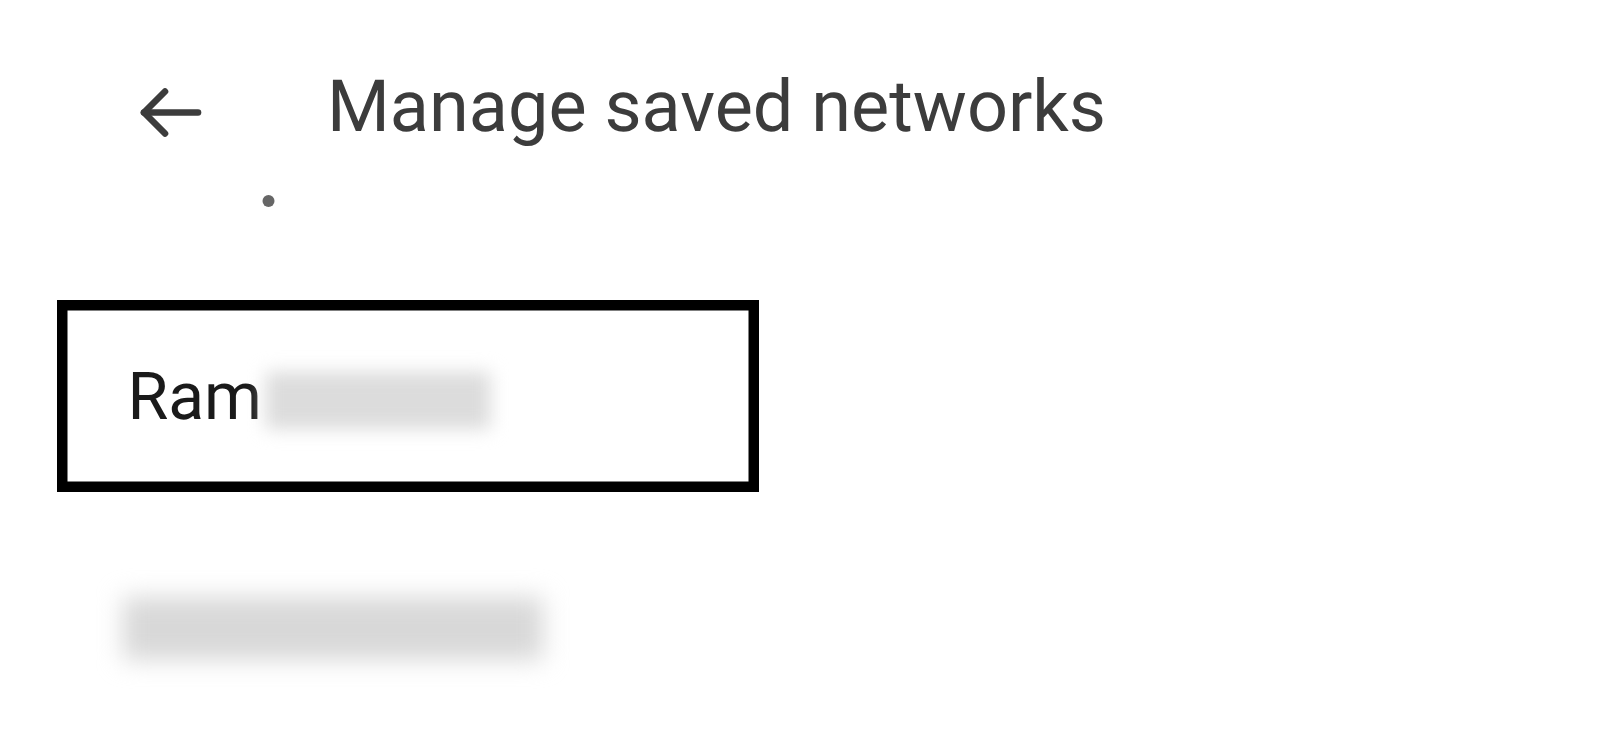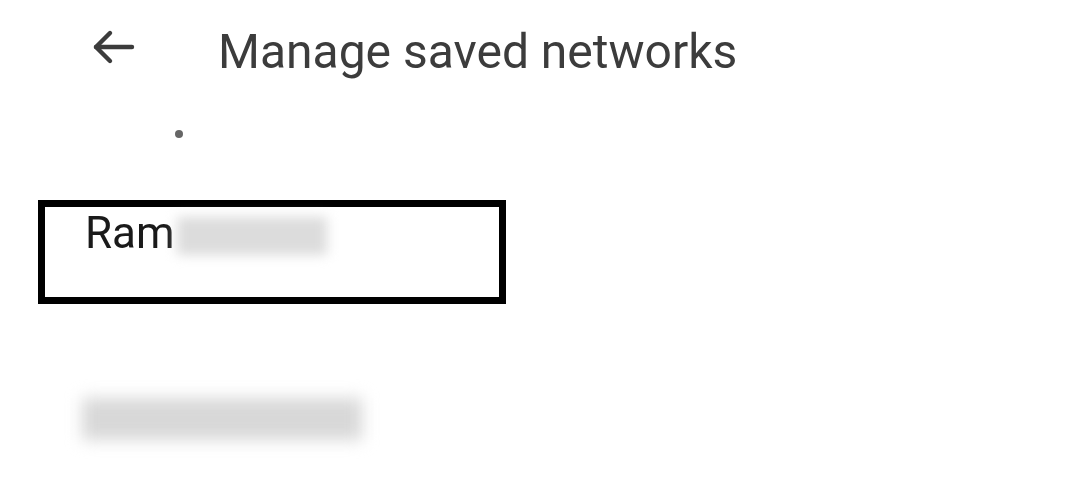--- a/index.html
+++ b/index.html
@@ -9,22 +9,22 @@
     }
     body {
       font-family: -apple-system, BlinkMacSystemFont, 'Segoe UI', Roboto, Arial, sans-serif;
       background: #ffffff;
       width: 1080px;
       height: 502px;
       position: relative;
     }
     .header {
       display: flex;
-      align-items: flex-start;
-      padding: 23px 90px;
+      align-items: flex-end;
+      padding: 42px 90px;
       gap: 80px;
     }
     .back-button {
       display: flex;
       align-items: center;
       justify-content: center;
       cursor: pointer;
     }
     .back-button svg {
       width: 48px;
@@ -42,24 +42,24 @@
       width: 8px;
       height: 8px;
       background: #666;
       border-radius: 50%;
     }
     .network-item-selected {
       position: absolute;
       top: 200px;
       left: 38px;
       width: 468px;
-      height: 104px;
+      height: 128px;
       border: 7px solid #000;
       display: flex;
-      align-items: flex-start;
+      align-items: center;
       padding-left: 40px;
       cursor: pointer;
     }
     .network-name {
       font-size: 44px;
       font-weight: 400;
       color: #1a1a1a;
     }
     .blurred-part {
       display: inline-block;

